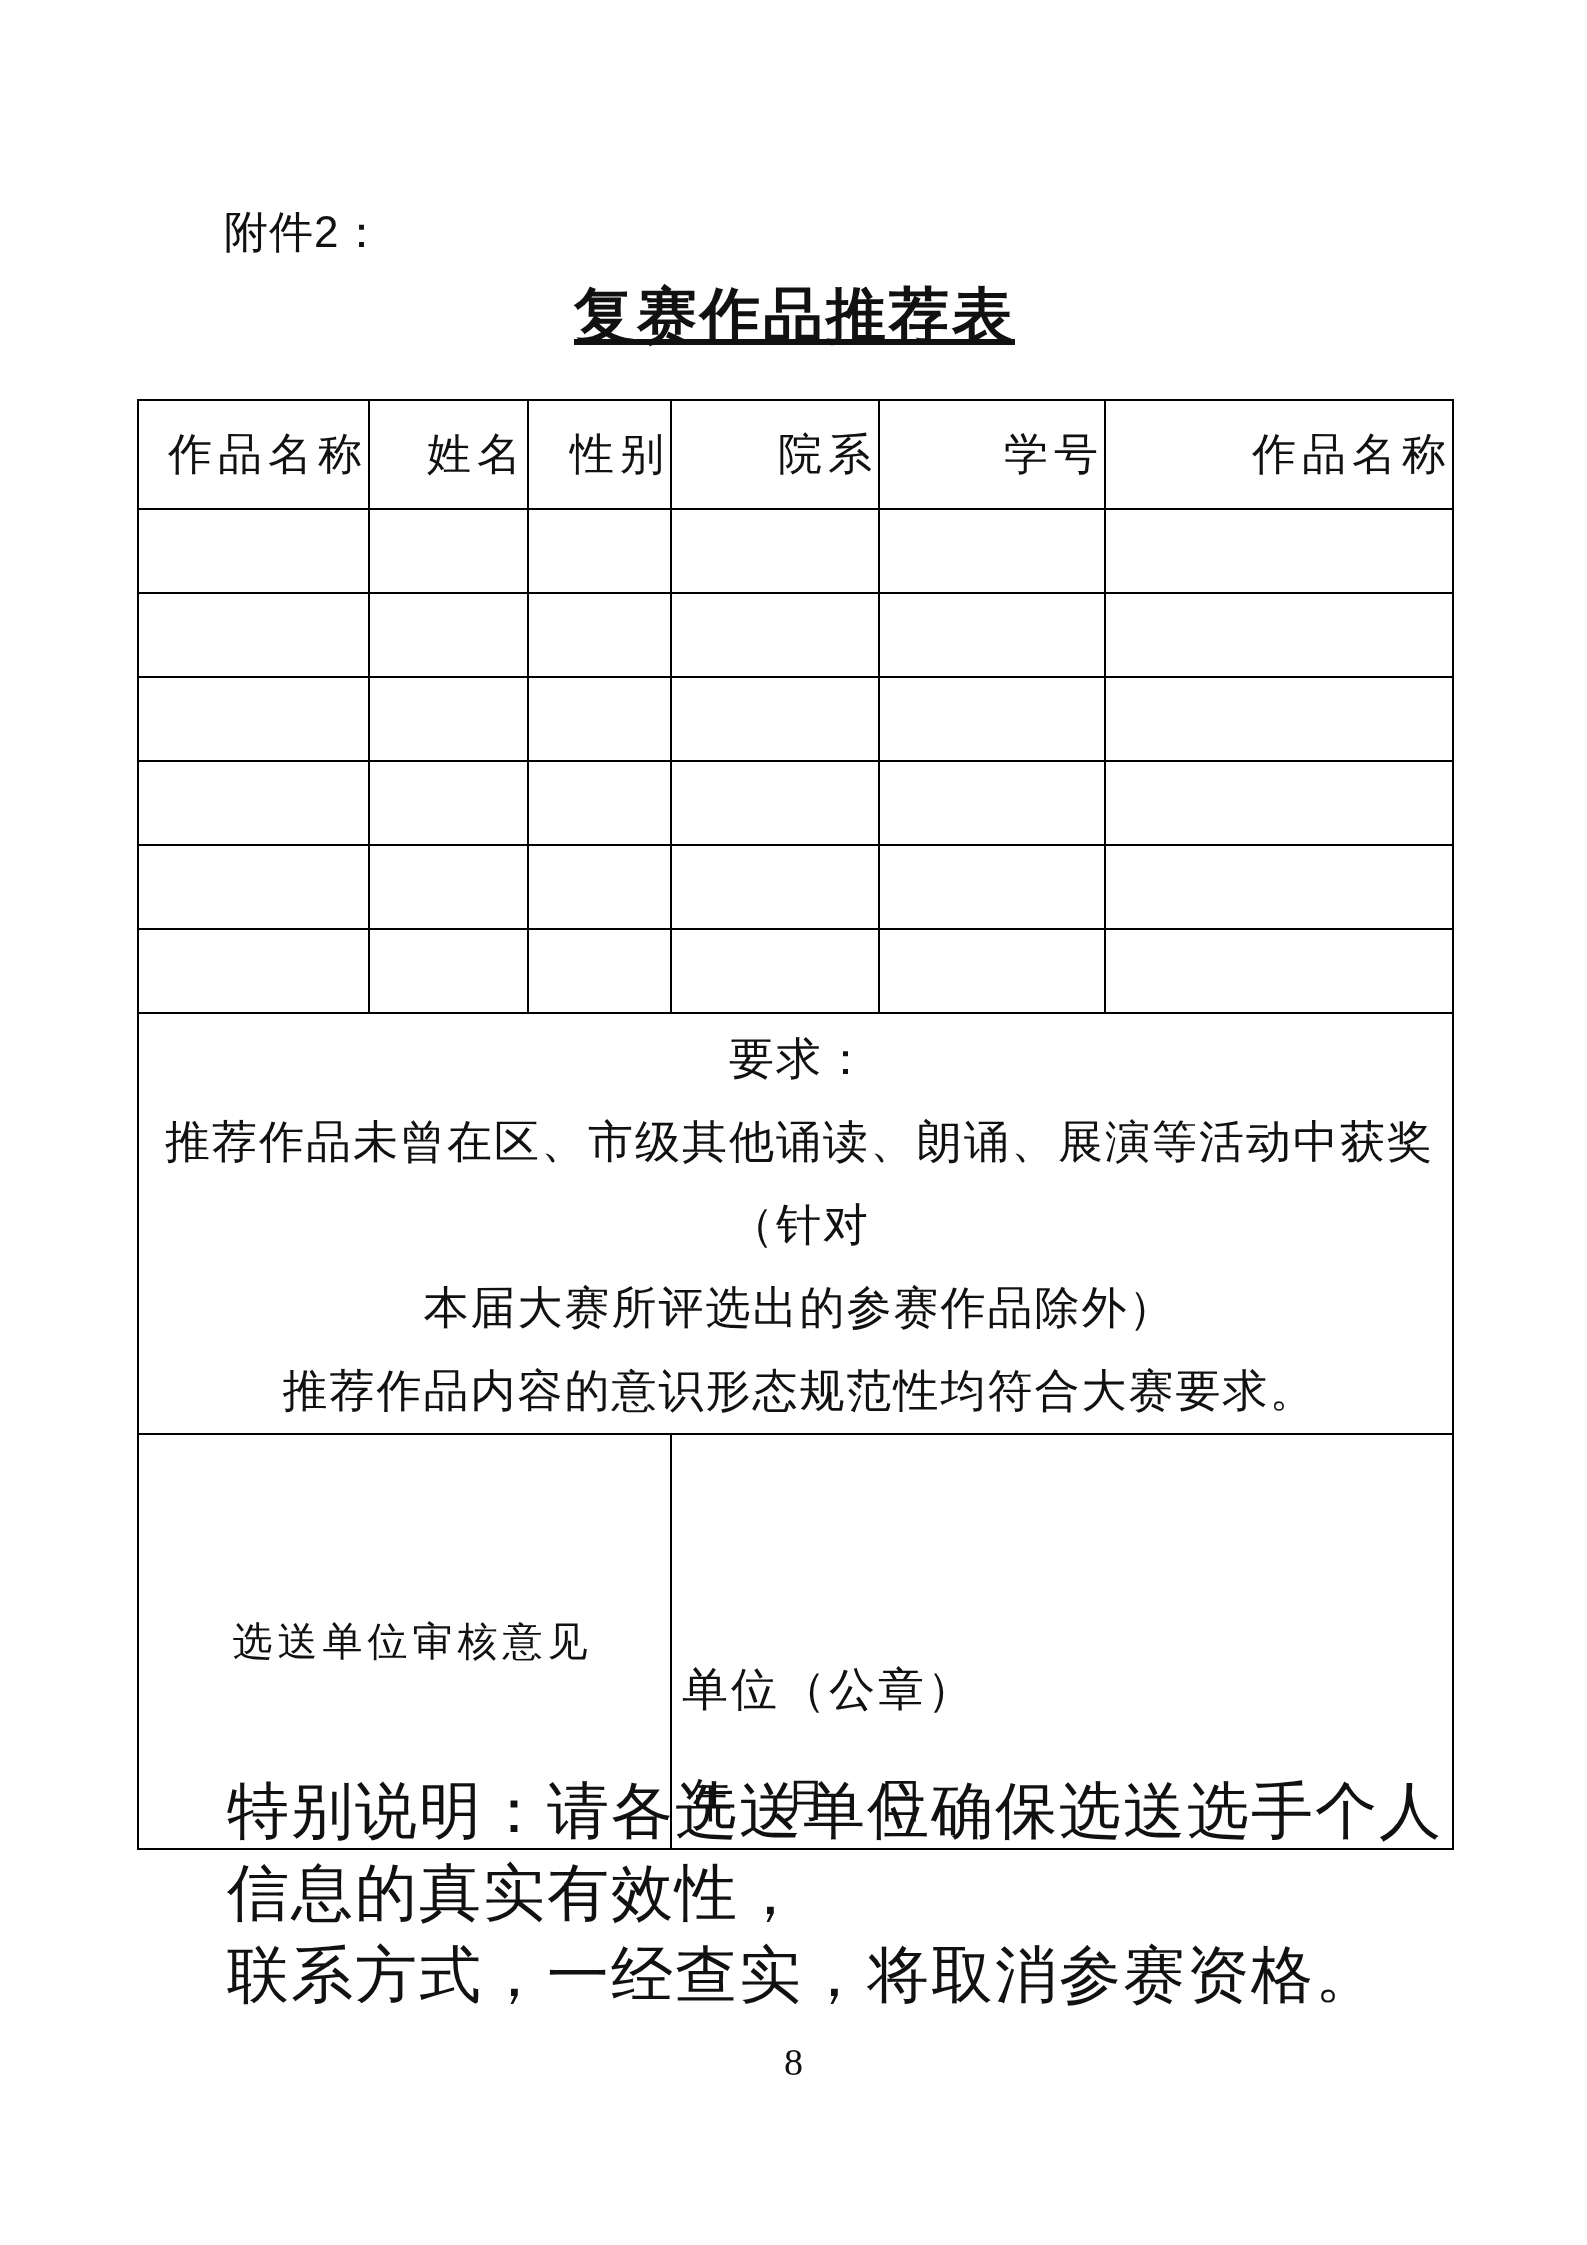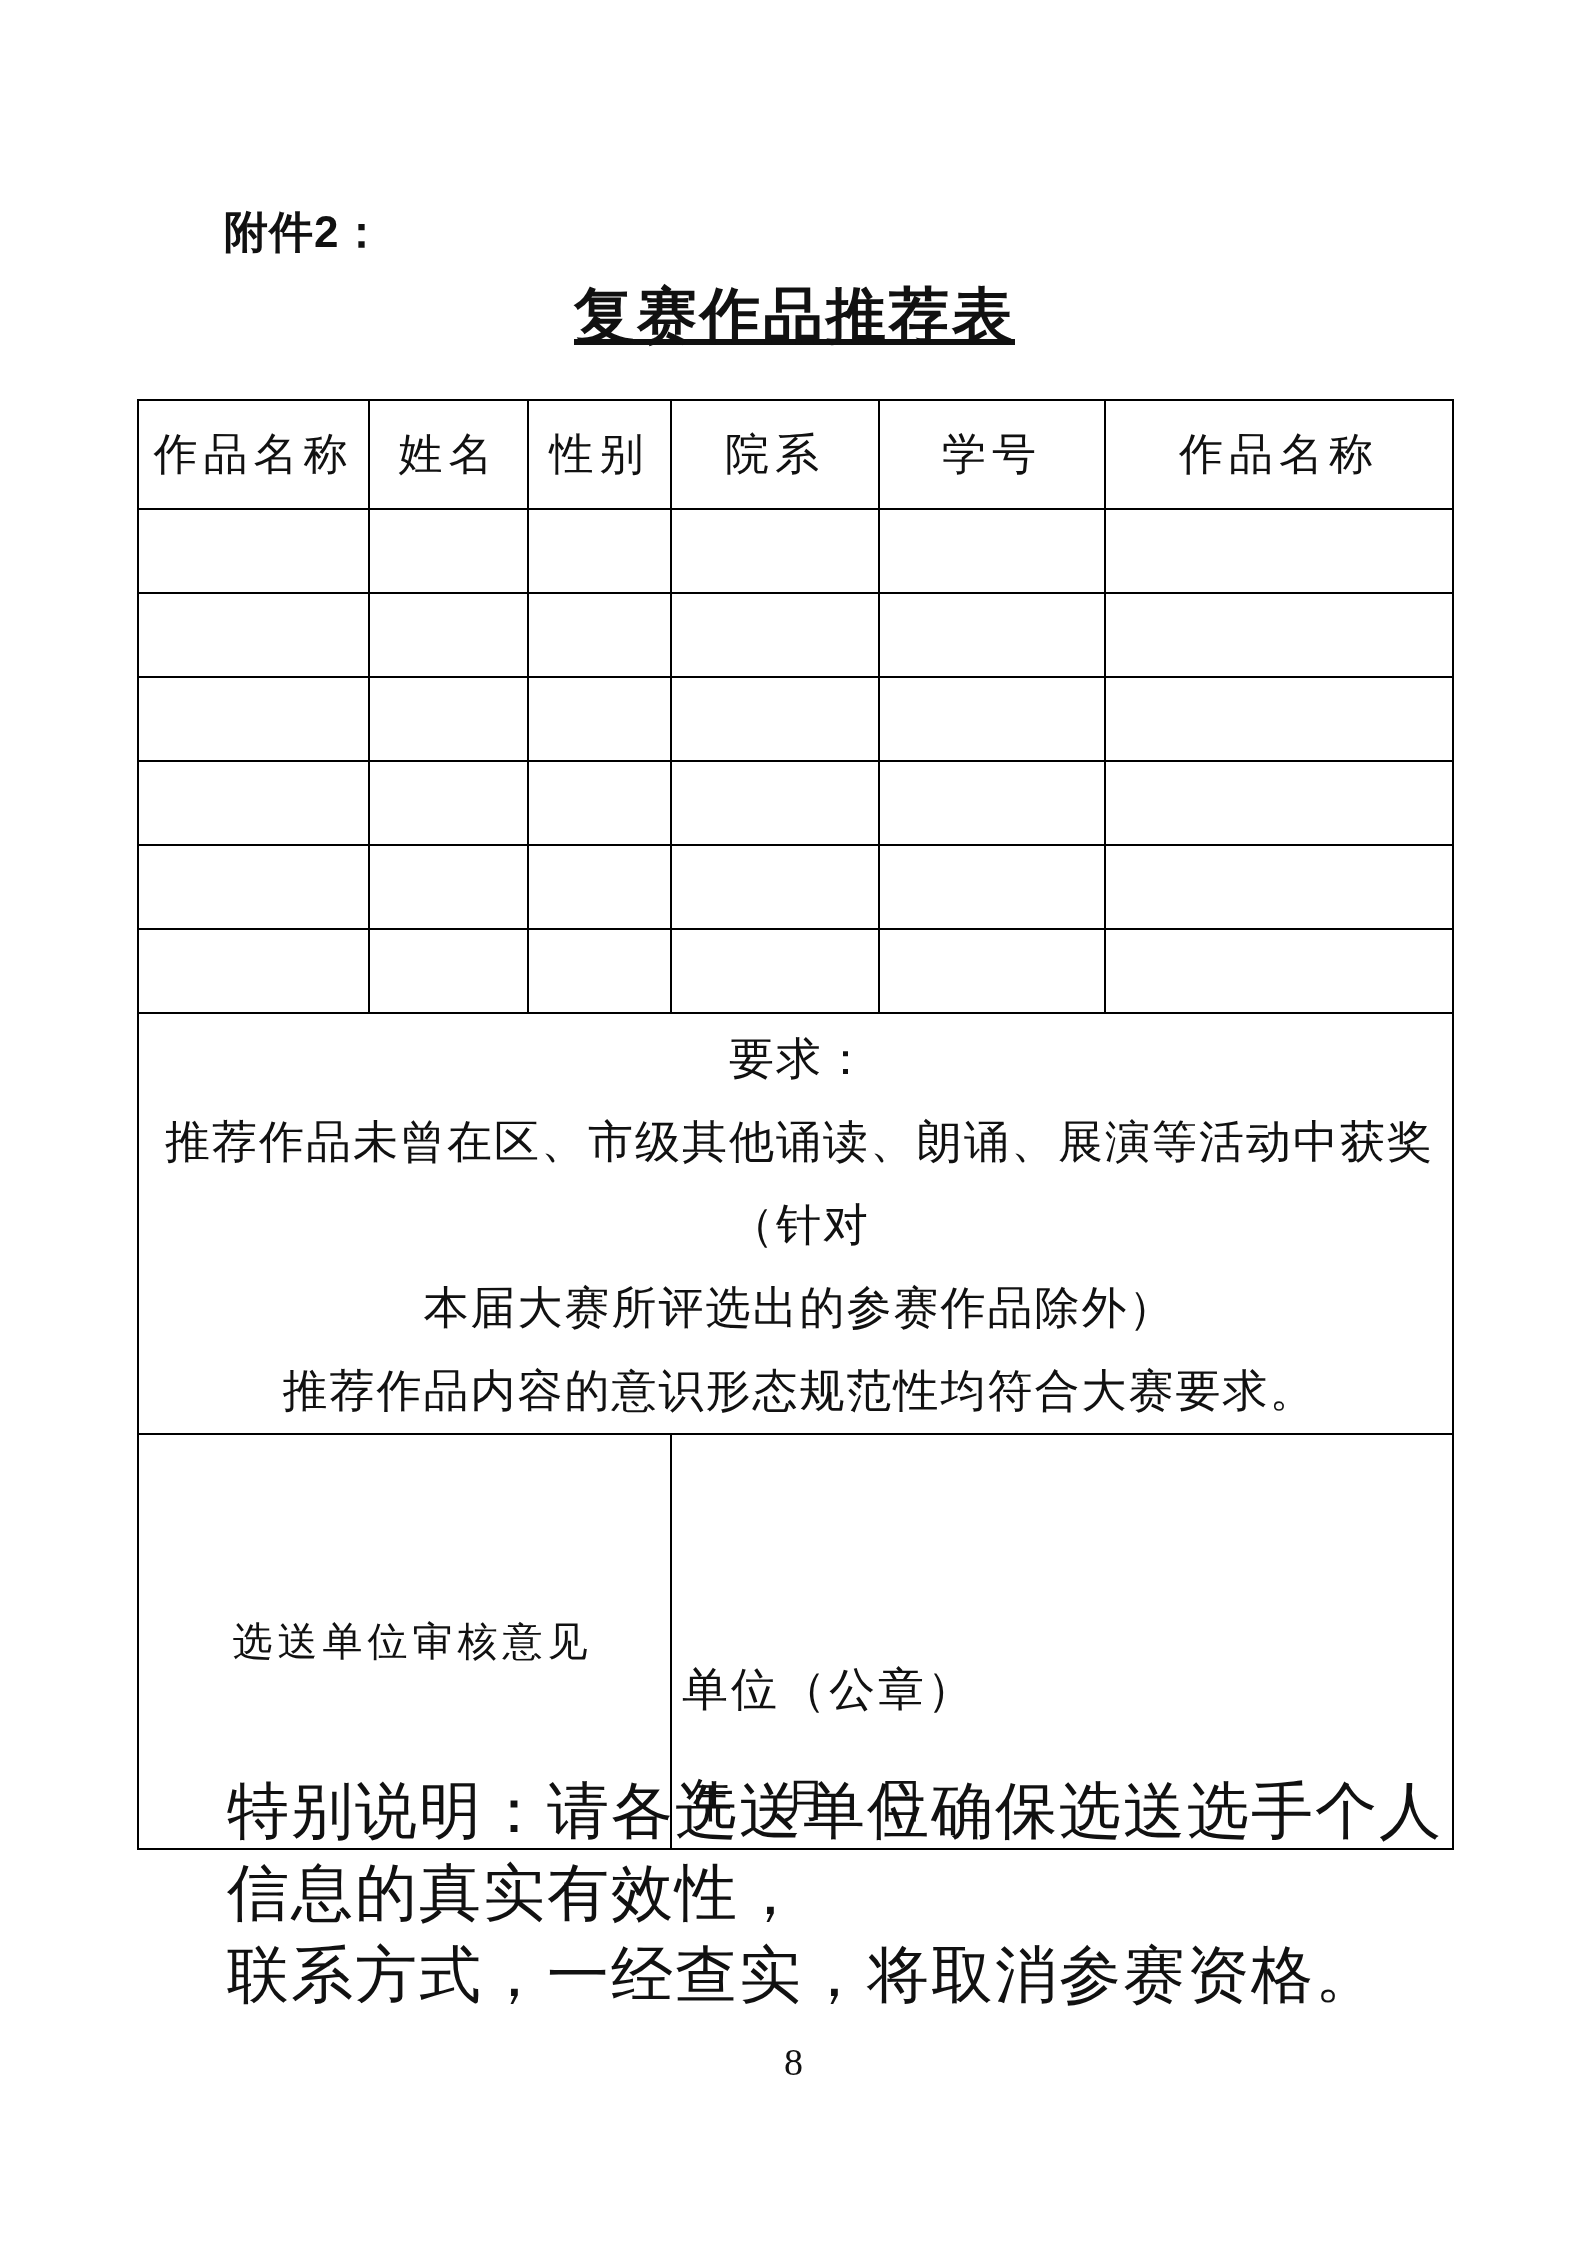--- a/index.html
+++ b/index.html
@@ -8,39 +8,39 @@
     width:1587px; height:2245px;
     margin:0 auto;
     background:#ffffff;
     color:#111111;
     font-family:"Liberation Serif","DejaVu Serif",serif;
     overflow:hidden;
   }
   .attachment {
     position:absolute; left:224px; top:203px;
     font-family:"Liberation Sans","DejaVu Sans",sans-serif;
-    font-size:44px; font-weight:700; letter-spacing:1px;
+    font-size:44px; font-weight:400; letter-spacing:1px;
   }
   .title {
     position:absolute; left:137px; top:276px; width:1315px;
     margin:0; text-align:center;
     font-size:60px; font-weight:700; letter-spacing:3px;text-decoration:underline;
   }
   table.form-table {
     position:absolute; left:137px; top:399px; width:1315px;
     border-collapse:collapse; table-layout:fixed;
   }
   table.form-table th, table.form-table td {
     border:2px solid #000000;
     padding:0;
   }
   table.form-table thead tr { height:109px; }
   table.form-table thead th {
     font-weight:400; font-size:44px; letter-spacing:6px;
-    text-align:center; vertical-align:middle;
+    text-align:right; vertical-align:middle;
   }
   tbody.empty-rows tr { height:84px; }
   .req-cell {
     height:331px;
     vertical-align:top; text-align:center;
     padding:4px 10px 0 18px !important;
     font-size:45px; letter-spacing:2px; line-height:83px;margin-top:28px;
   }
   .approval-row { height:415px; }
   .approval-label-cell {

